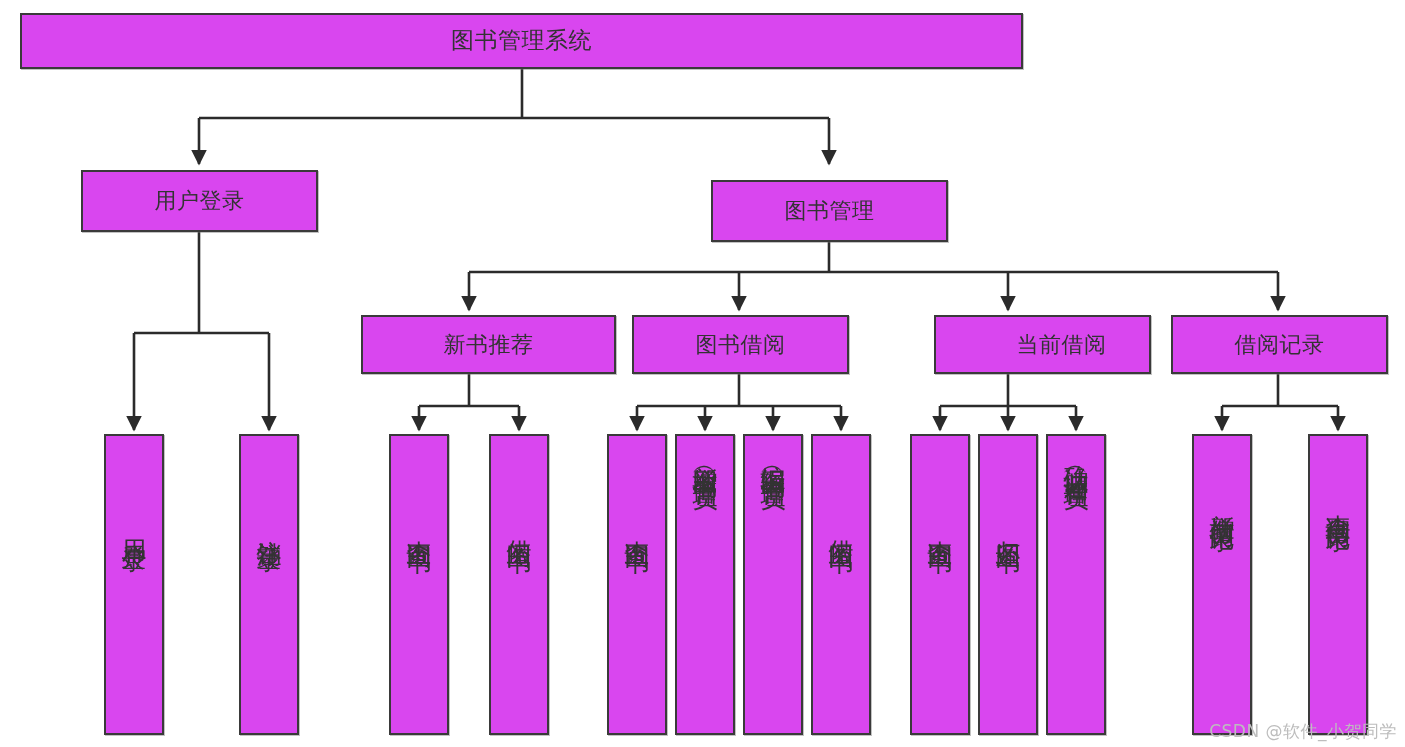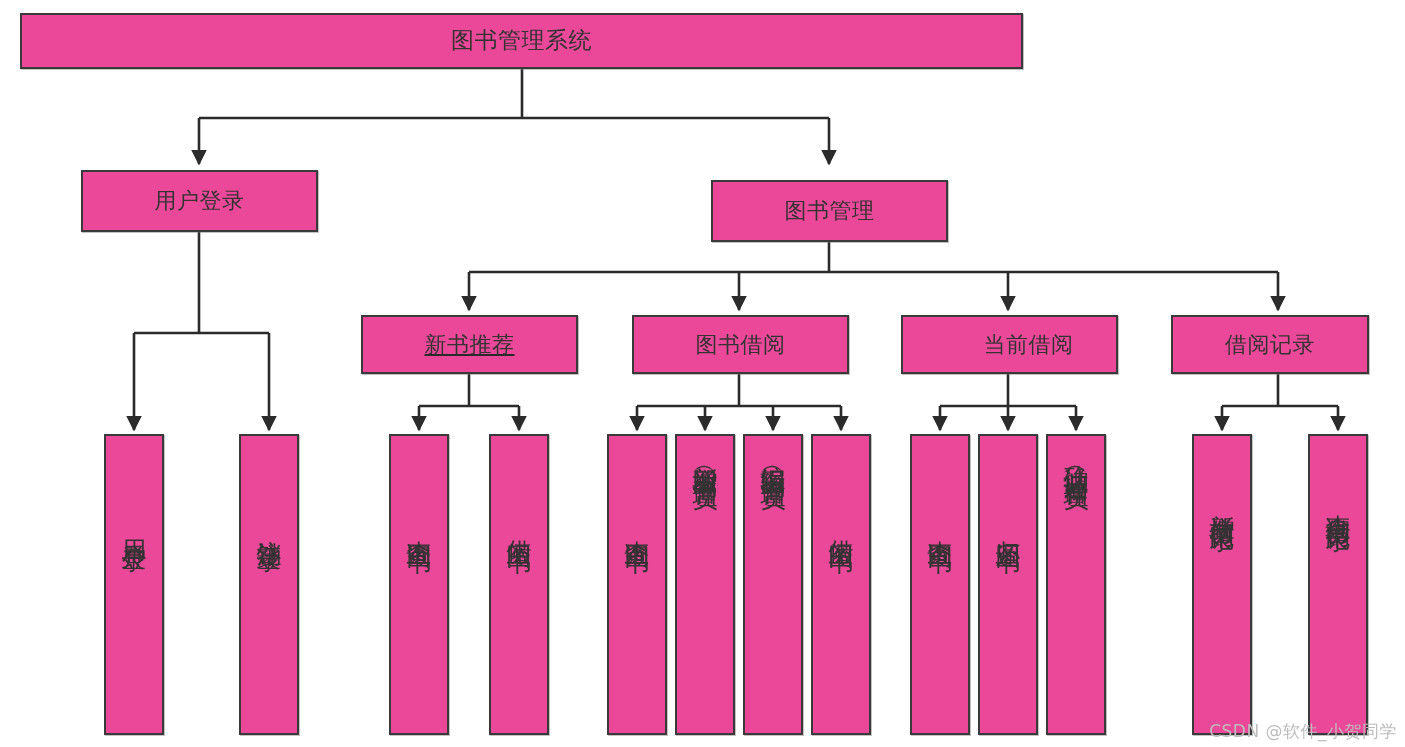--- a/index.html
+++ b/index.html
@@ -23,21 +23,21 @@
     position: absolute;
     left: 0;
     top: 0;
     width: 1405px;
     height: 747px;
     pointer-events: none;
   }
   .node {
     position: absolute;
     box-sizing: border-box;
-    background: #ec4899;
+    background: #d946ef;
     border: 2px solid #3a3a3a;
     display: flex;
     align-items: center;
     justify-content: center;
     box-shadow: 1px 1px 0 rgba(120,120,120,0.45);
   }
   .node .node-label {
     display: block;
     text-align: center;
     color: #333333;
@@ -147,30 +147,30 @@
     <span class="node-label">图书管理系统</span>
   </div>
 
   <div class="node branch" style="left:81px; top:170px; width:237px; height:62px;">
     <span class="node-label">用户登录</span>
   </div>
   <div class="node branch" style="left:711px; top:180px; width:237px; height:62px;">
     <span class="node-label">图书管理</span>
   </div>
 
-  <div class="node branch" style="left:361px; top:315px; width:217px; height:59px;text-decoration:underline;">
+  <div class="node branch" style="left:361px; top:315px; width:255px; height:59px;">
     <span class="node-label">新书推荐</span>
   </div>
   <div class="node branch" style="left:632px; top:315px; width:217px; height:59px;">
     <span class="node-label">图书借阅</span>
   </div>
-  <div class="node branch" style="left:901px; top:315px; width:217px; height:59px;padding-left:38px;">
+  <div class="node branch" style="left:934px; top:315px; width:217px; height:59px;padding-left:38px;">
     <span class="node-label">当前借阅</span>
   </div>
-  <div class="node branch" style="left:1171px; top:315px; width:198px; height:59px;">
+  <div class="node branch" style="left:1171px; top:315px; width:217px; height:59px;">
     <span class="node-label">借阅记录</span>
   </div>
 
   <div class="node leaf short" style="left:104px; top:434px; width:60px; height:301px;">
     <span class="node-label">用户登录</span>
   </div>
   <div class="node leaf short" style="left:239px; top:434px; width:60px; height:301px;">
     <span class="node-label">注销登录</span>
   </div>
 

